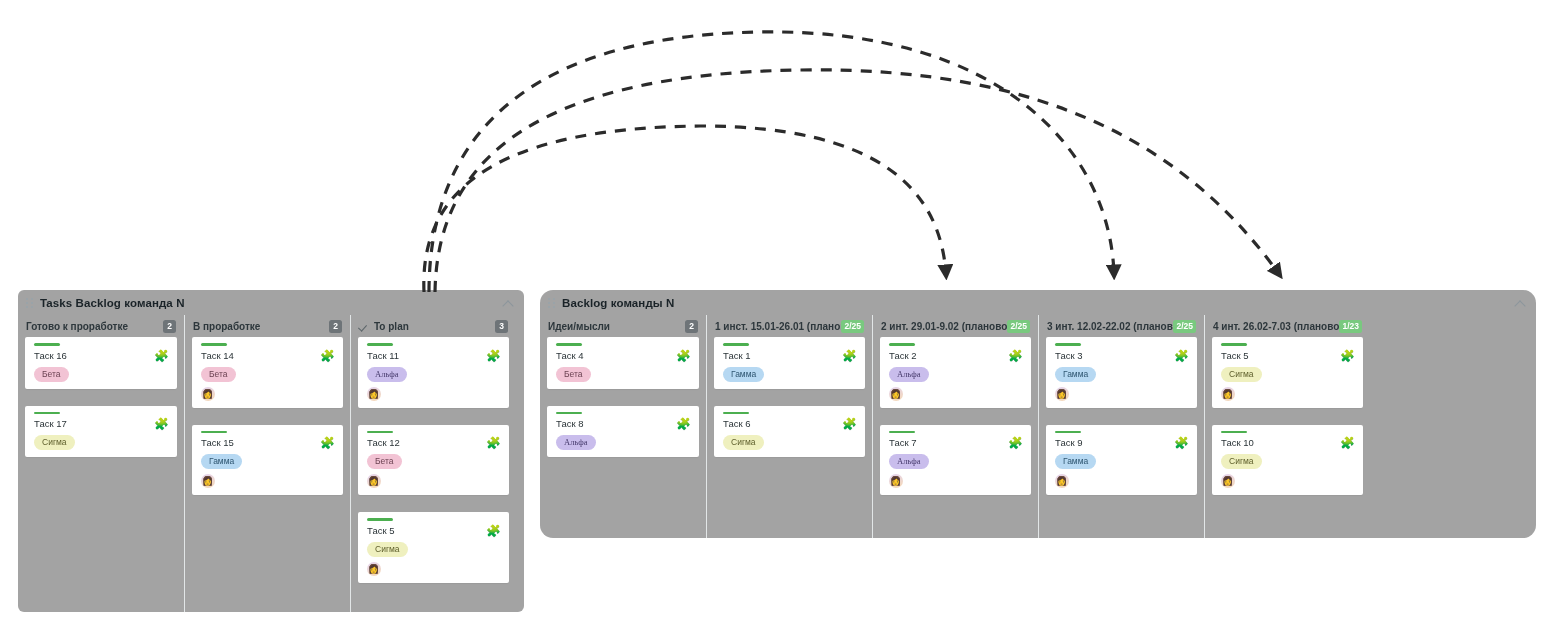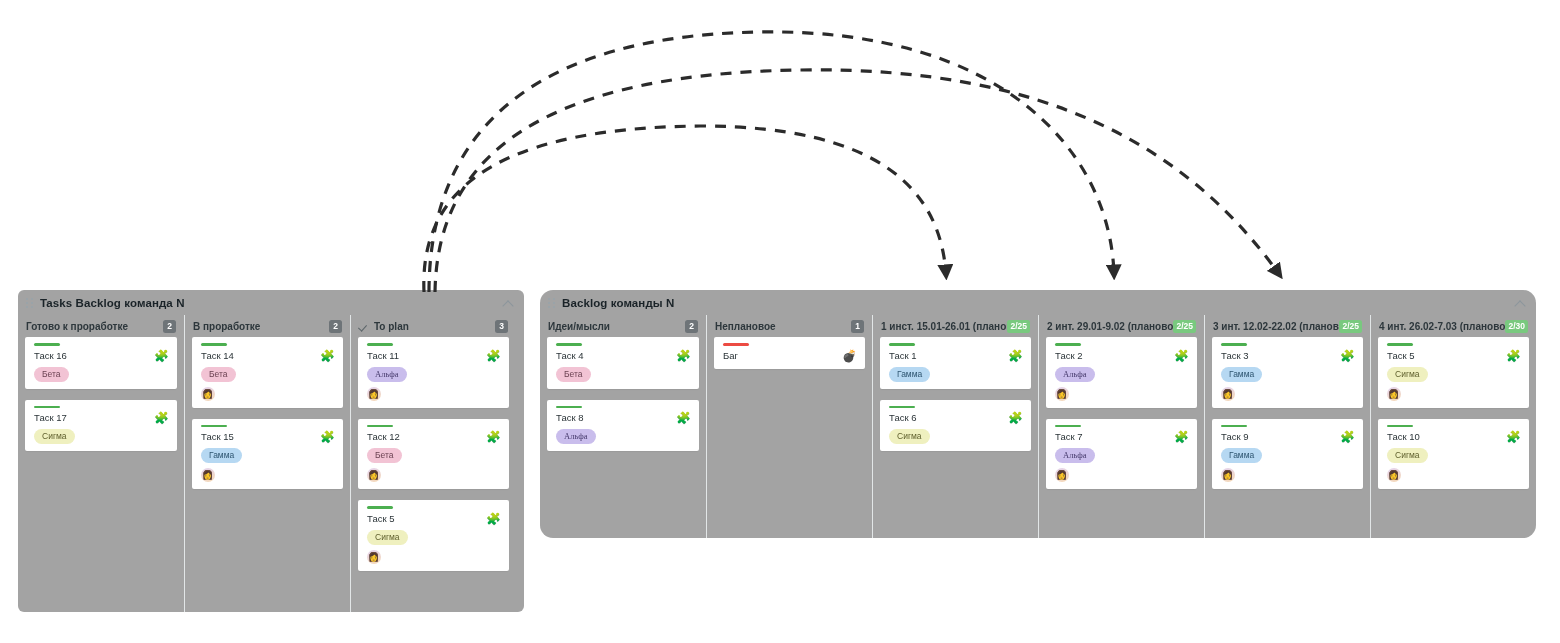--- a/index.html
+++ b/index.html
@@ -141,21 +141,21 @@
     flex: 0 0 auto;
   }
   .col-badge.green {
     background: #79c97f;
     color: #ffffff;
   }
 
   .col-cards {
     display: flex;
     flex-direction: column;
-    gap: 11px;
+    gap: 17px;
     padding-bottom: 3px;
   }
 
   
   .card {
     background: #ffffff;
     border-radius: 2px;
     padding: 6px 8px 7px 9px;
     box-sizing: border-box;
     position: relative;
@@ -370,36 +370,20 @@
                 <div class="card-title">Таск 8</div>
                 <div class="card-emoji">🧩</div>
               </div>
               <div><span class="tag alpha">Альфа</span></div>
             </div>
           </div>
           <div class="spacer"></div>
         </div>
         <div class="column" style="width: 166px;">
           <div class="col-header">
-            <span class="col-title">Неплановое</span>
-            <span class="col-badge">1</span>
-          </div>
-          <div class="col-cards">
-            <div class="card">
-              <div class="card-topbar red"></div>
-              <div class="card-row">
-                <div class="card-title">Баг</div>
-                <div class="card-emoji">💣</div>
-              </div>
-            </div>
-          </div>
-          <div class="spacer"></div>
-        </div>
-        <div class="column" style="width: 166px;">
-          <div class="col-header">
             <span class="col-title">1 инст. 15.01-26.01 (плановое)</span>
             <span class="col-badge green">2/25</span>
           </div>
           <div class="col-cards">
             <div class="card">
               <div class="card-topbar"></div>
               <div class="card-row">
                 <div class="card-title">Таск 1</div>
                 <div class="card-emoji">🧩</div>
               </div>
@@ -466,21 +450,21 @@
               </div>
               <div><span class="tag gamma">Гамма</span></div>
               <div class="avatar">👩</div>
             </div>
           </div>
           <div class="spacer"></div>
         </div>
         <div class="column" style="width: 166px;">
           <div class="col-header">
             <span class="col-title">4 инт. 26.02-7.03 (плановое)</span>
-            <span class="col-badge green">2/30</span>
+            <span class="col-badge green">1/23</span>
           </div>
           <div class="col-cards">
             <div class="card">
               <div class="card-topbar"></div>
               <div class="card-row">
                 <div class="card-title">Таск 5</div>
                 <div class="card-emoji">🧩</div>
               </div>
               <div><span class="tag sigma">Сигма</span></div>
               <div class="avatar">👩</div>

